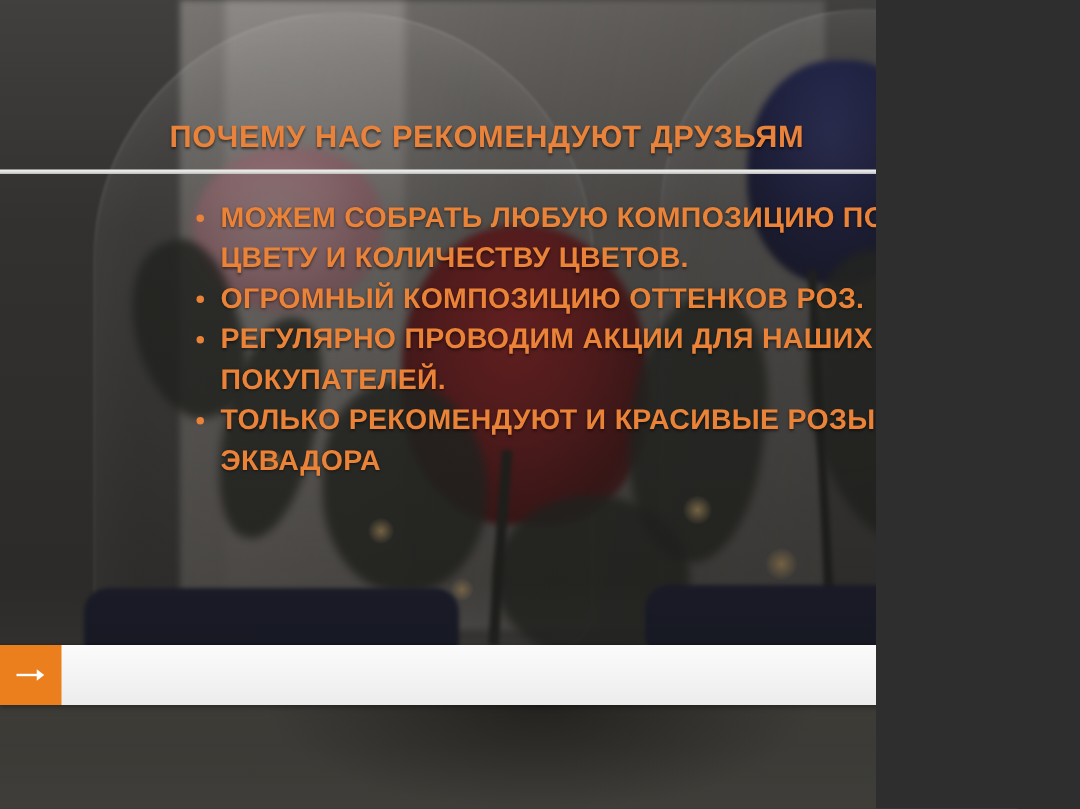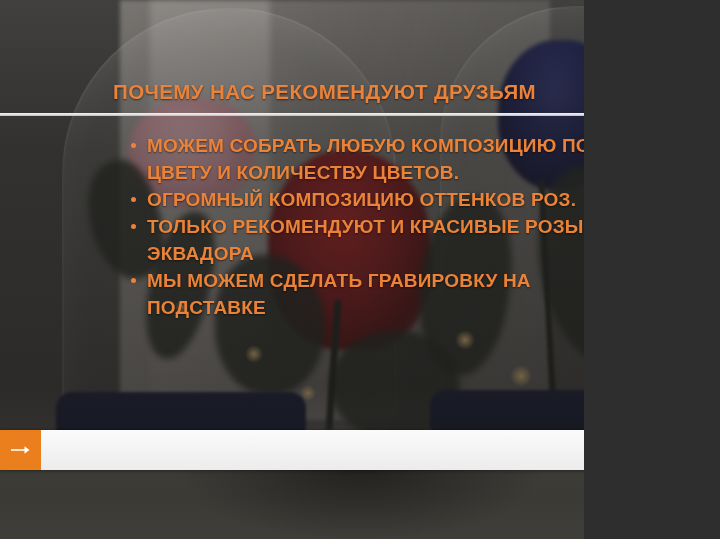--- a/index.html
+++ b/index.html
@@ -246,22 +246,22 @@
     <div class="bg-overlay"></div>
   </div>
 
   <div class="title">ПОЧЕМУ НАС РЕКОМЕНДУЮТ ДРУЗЬЯМ</div>
   <div class="rule"></div>
   <div class="page-num">06</div>
 
   <ul class="bullets">
     <li>МОЖЕМ СОБРАТЬ ЛЮБУЮ КОМПОЗИЦИЮ ПО ЦВЕТУ И КОЛИЧЕСТВУ ЦВЕТОВ.</li>
     <li>ОГРОМНЫЙ КОМПОЗИЦИЮ ОТТЕНКОВ РОЗ.</li>
+    <li>РЕГУЛЯРНО ПРОВОДИМ АКЦИИ ДЛЯ НАШИХ ПОКУПАТЕЛЕЙ.</li>
     <li>ТОЛЬКО РЕКОМЕНДУЮТ И КРАСИВЫЕ РОЗЫ ИЗ ЭКВАДОРА</li>
-    <li>МЫ МОЖЕМ СДЕЛАТЬ ГРАВИРОВКУ НА ПОДСТАВКЕ</li>
   </ul>
 
   <div class="bottom-bar"></div>
   <div class="arrow-btn">
     <span>
       <svg width="22" height="12" viewBox="0 0 22 12" aria-hidden="true">
         <path d="M1 6 H17" stroke="#ffffff" stroke-width="1.6" fill="none"></path>
         <path d="M14.5 2.2 L19.5 6 L14.5 9.8 Z" fill="#ffffff"></path>
       </svg>
     </span>

